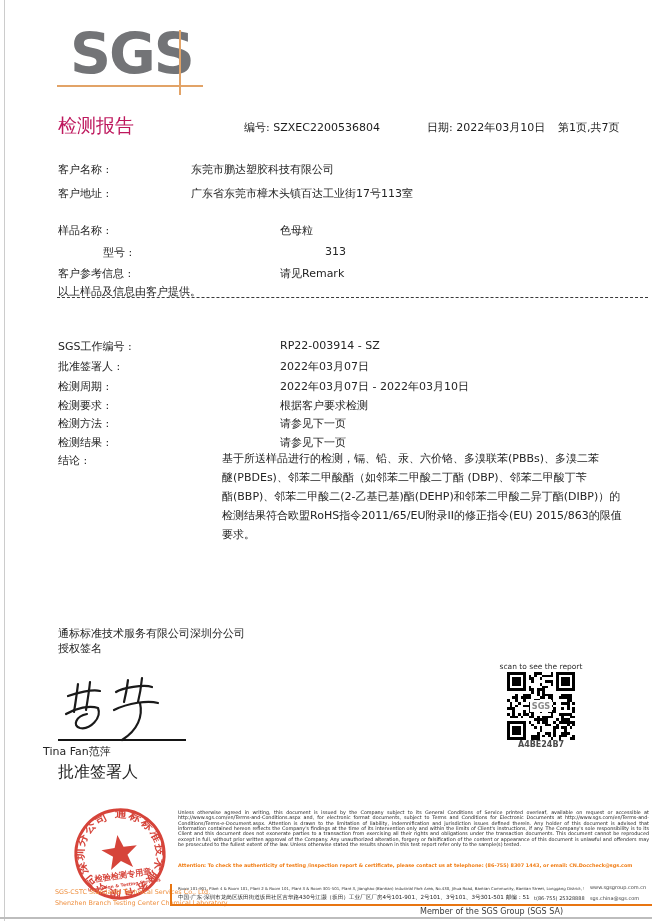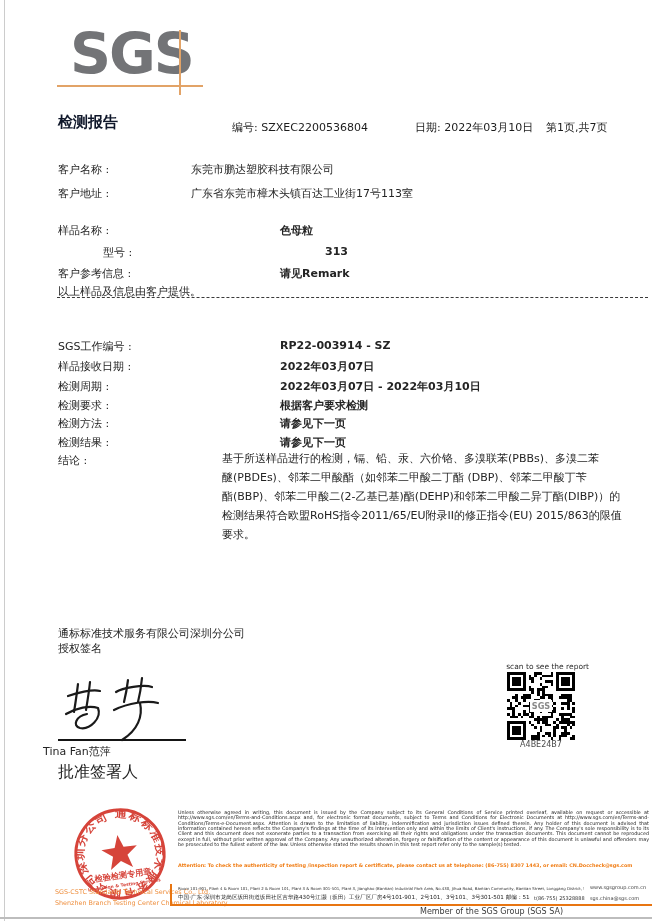--- a/index.html
+++ b/index.html
@@ -10,43 +10,43 @@
   .abs{position:absolute;}
   .nowrap{white-space:nowrap;}
   
   .edge-left{left:4px;top:0;width:1px;height:921px;background:#cccccc;}
   .edge-bottom{left:0;top:917px;width:652px;height:2px;background:#bdbdbd;}
   
   .logo-text{left:70px;top:26px;font-size:57px;font-weight:800;letter-spacing:-2px;color:#737477;line-height:1;}
   .logo-hline{left:57px;top:85px;width:146px;height:2px;background:#e2a367;}
   .logo-vline{left:179px;top:30px;width:2px;height:65px;background:#e2a367;}
   
-  .title{left:58px;top:113px;font-size:15px;font-weight:bold;color:#0f172a;}
-  .hmeta{font-size:11px;color:#1c1c1c;}
+  .title{left:58px;top:113px;font-size:19px;font-weight:normal;color:#be185d;}
+  .hmeta{font-size:11px;color:#1c1c1c;margin-left:12px;}
   .h-no{left:232px;top:120px;}
   .h-date{left:415px;top:120px;}
   .h-page{left:546px;top:120px;}
   
   .row{position:absolute;font-size:11px;color:#242424;white-space:nowrap;}
   .lbl{display:inline-block;}
   .val-cust{position:absolute;left:133px;top:0;}
-  .val-wide{position:absolute;left:222px;top:0;font-weight:bold;}
+  .val-wide{position:absolute;left:222px;top:0;}
   .dashed{left:57px;top:297px;width:591px;border-top:1px dashed #3a3a3a;height:0;}
   .conclusion{left:222px;top:449px;width:434px;font-size:11px;line-height:19px;color:#242424;white-space:pre-line;}
   
   .sig-company{left:58px;top:626px;font-size:11px;color:#242424;}
   .sig-auth{left:58px;top:641px;font-size:11px;color:#242424;}
   .sig-svg{left:60px;top:672px;width:130px;height:70px;}
   .sig-line{left:58px;top:739px;width:128px;height:2px;background:#151515;}
   .sig-name{left:43px;top:744px;font-size:11px;color:#242424;}
   .sig-role{left:58px;top:762px;font-size:16px;color:#242424;}
   
-  .qr-caption{left:493px;top:662px;width:96px;text-align:right;font-size:7.5px;color:#2c2c2c;}
+  .qr-caption{left:493px;top:662px;width:96px;text-align:center;font-size:7.5px;color:#2c2c2c;}
   .qr-box{left:507px;top:672px;width:68px;height:68px;}
-  .qr-code-text{left:493px;top:740px;width:96px;text-align:center;font-size:8px;color:#4a4a4a;}
+  .qr-code-text{left:493px;top:740px;width:96px;text-align:center;font-size:8px;color:#4a4a4a;font-weight:bold;}
   
   .stamp{left:72px;top:806px;width:96px;height:96px;transform:rotate(-8deg);opacity:.93;}
   .f-co1{left:55px;top:888px;font-size:6.4px;color:#ee8f3f;white-space:nowrap;}
   .f-co2{left:55px;top:899px;font-size:6.4px;color:#ee8f3f;white-space:nowrap;}
   .disclaimer{left:178px;top:810px;width:471px;font-size:4.85px;line-height:5.35px;text-align:justify;color:#1f1f1f;}
   .attention{left:178px;top:863px;width:471px;font-size:4.9px;line-height:5.5px;font-weight:bold;color:#f07c13;}
   .addr-en{left:178px;top:886px;width:406px;font-size:3.9px;color:#333;white-space:nowrap;overflow:hidden;}
   .website{left:590px;top:884px;font-size:5px;color:#444;white-space:nowrap;}
   .addr-cn{left:178px;top:894px;width:352px;font-size:5.6px;color:#222;white-space:nowrap;overflow:hidden;}
   .phone{left:534px;top:895px;font-size:5px;color:#333;white-space:nowrap;}
@@ -101,21 +101,21 @@
   </div>
   <div class="row" style="left:58px;top:284px;">以上样品及信息由客户提供。</div>
 
   <div class="abs dashed"></div>
 
   <div class="row" style="left:58px;top:339px;">
     <span class="lbl">SGS工作编号 :</span>
     <span class="val-wide">RP22-003914 - SZ</span>
   </div>
   <div class="row" style="left:58px;top:359px;">
-    <span class="lbl">样品接收日期 :</span>
+    <span class="lbl">批准签署人 :</span>
     <span class="val-wide">2022年03月07日</span>
   </div>
   <div class="row" style="left:58px;top:379px;">
     <span class="lbl">检测周期 :</span>
     <span class="val-wide">2022年03月07日 - 2022年03月10日</span>
   </div>
   <div class="row" style="left:58px;top:398px;">
     <span class="lbl">检测要求 :</span>
     <span class="val-wide">根据客户要求检测</span>
   </div>

